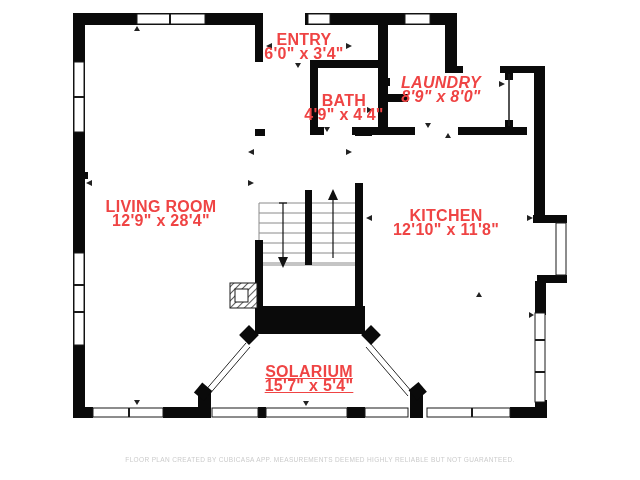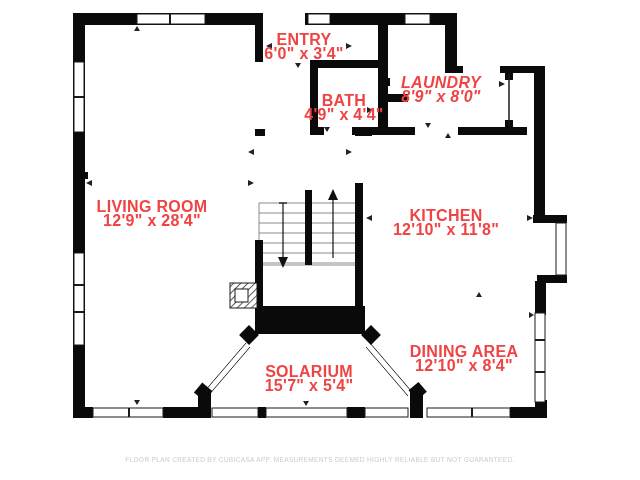--- a/index.html
+++ b/index.html
@@ -158,31 +158,27 @@
     <div class="dims">6'0" x 3'4"</div>
   </div>
   <div class="room-label" style="left:344px;top:94px;">
     <div>BATH</div>
     <div class="dims">4'9" x 4'4"</div>
   </div>
   <div class="room-label" style="left:441px;top:76px;font-style:italic;">
     <div>LAUNDRY</div>
     <div class="dims">8'9" x 8'0"</div>
   </div>
-  <div class="room-label" style="left:152px;top:200px;">
+  <div class="room-label" style="left:161px;top:200px;">
     <div>LIVING ROOM</div>
     <div class="dims">12'9" x 28'4"</div>
   </div>
   <div class="room-label" style="left:446px;top:209px;">
     <div>KITCHEN</div>
     <div class="dims">12'10" x 11'8"</div>
   </div>
-  <div class="room-label" style="left:464px;top:345px;">
-    <div>DINING AREA</div>
-    <div class="dims">12'10" x 8'4"</div>
-  </div>
-  <div class="room-label" style="left:309px;top:365px;">
+  <div class="room-label" style="left:309px;top:365px;text-decoration:underline;">
     <div>SOLARIUM</div>
     <div class="dims">15'7" x 5'4"</div>
   </div>
 
   <div class="disclaimer">FLOOR PLAN CREATED BY CUBICASA APP. MEASUREMENTS DEEMED HIGHLY RELIABLE BUT NOT GUARANTEED.</div>
 </div>
 
 </body></html>

